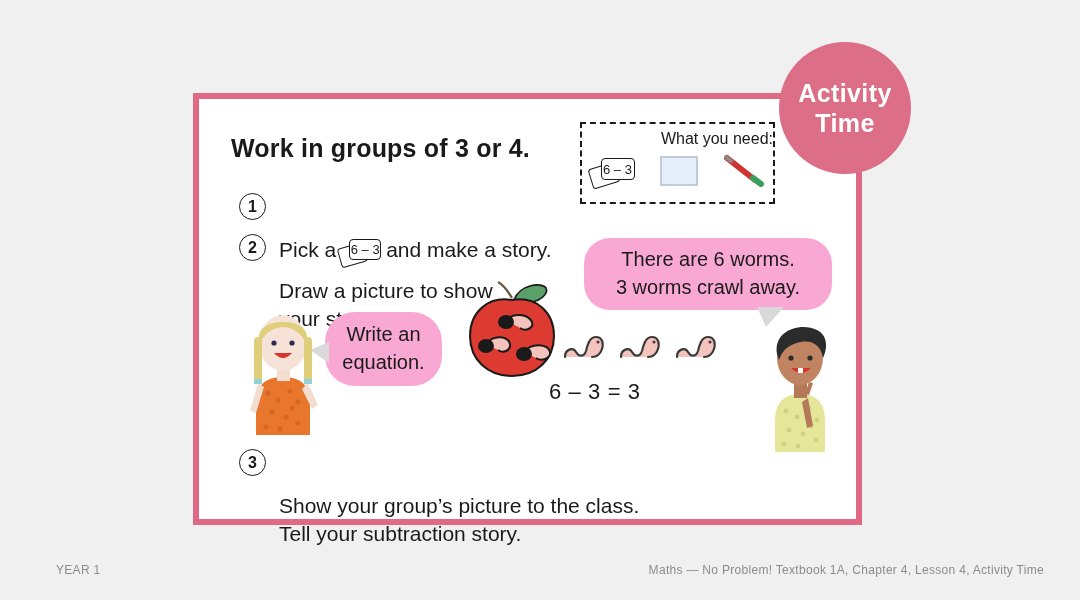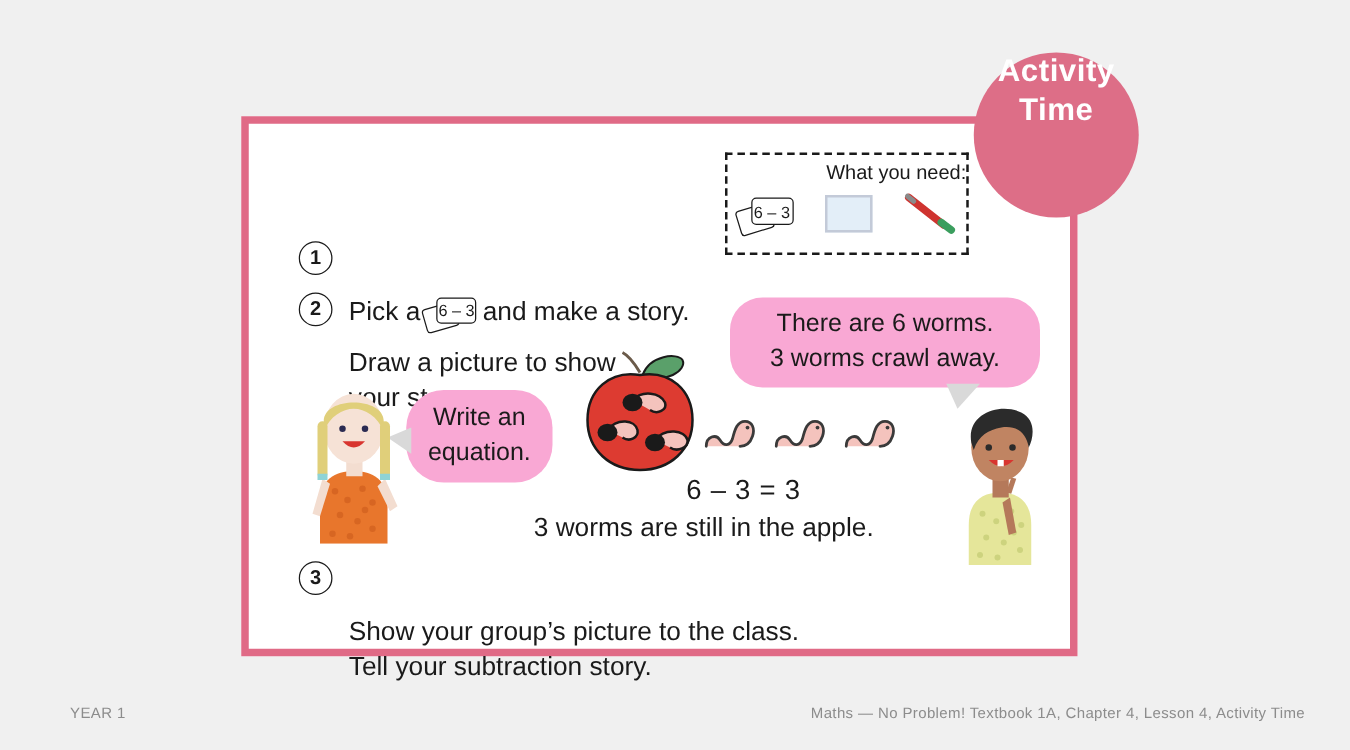--- a/index.html
+++ b/index.html
@@ -33,21 +33,21 @@
     left: 779px;
     top: 42px;
     width: 132px;
     height: 132px;
     border-radius: 50%;
     background: #dd6e87;
     color: #ffffff;
     display: flex;
     flex-direction: column;
     align-items: center;
-    justify-content: flex-start;
+    justify-content: center;
     font-size: 25px;
     font-weight: bold;
     line-height: 1.22;
     letter-spacing: 0.4px;
     z-index: 6;
   }
 
   
   .ink {
     color: #1a1a1a;
@@ -288,20 +288,21 @@
     letter-spacing: 0.3px;
   }
   #footer-left { left: 56px; }
   #footer-right { right: 36px; }
 </style>
 </head>
 <body>
 
 <div id="lesson-frame">
 
+  <div id="heading" class="ink">Work in groups of 3 or 4.</div>
 
   <div id="what-you-need">
     <div id="wyn-title" class="ink">What you need:</div>
     <div id="wyn-items">
       <div class="wyn-cards">
         <div class="card-back"></div>
         <div class="card-front ink">6 – 3</div>
       </div>
       <div class="wyn-paper"></div>
       <svg width="44" height="34" viewBox="0 0 44 34">
@@ -409,21 +410,20 @@
     <path d="M44 78 L48 66 L52 67 L48 79 Z" fill="#b5795a"></path>
     <ellipse cx="39" cy="42" rx="23" ry="27" fill="#c08462"></ellipse>
     <path d="M16 38 C12 14 40 6 56 14 C68 20 66 34 62 42 C60 30 52 24 40 26 C30 28 22 32 18 44 Z" fill="#2b2b2b"></path>
     <circle cx="30" cy="42" r="2.6" fill="#2b2b2b"></circle>
     <circle cx="49" cy="42" r="2.6" fill="#2b2b2b"></circle>
     <path d="M30 52 Q40 62 50 52 Z" fill="#d8352f"></path>
     <rect x="37" y="52" width="5" height="5" fill="#ffffff"></rect>
   </svg>
 
   <div id="equation-line" class="ink">6 – 3 = 3</div>
-  <div id="equation-caption" class="ink">3 worms are still in the apple.</div>
 
   <div class="step" id="step-3">
     <div class="step-num ink">3</div>
     <div class="step-text ink">Show your group’s picture to the class.
 Tell your subtraction story.</div>
   </div>
 
 </div>
 
 <div id="activity-badge">

